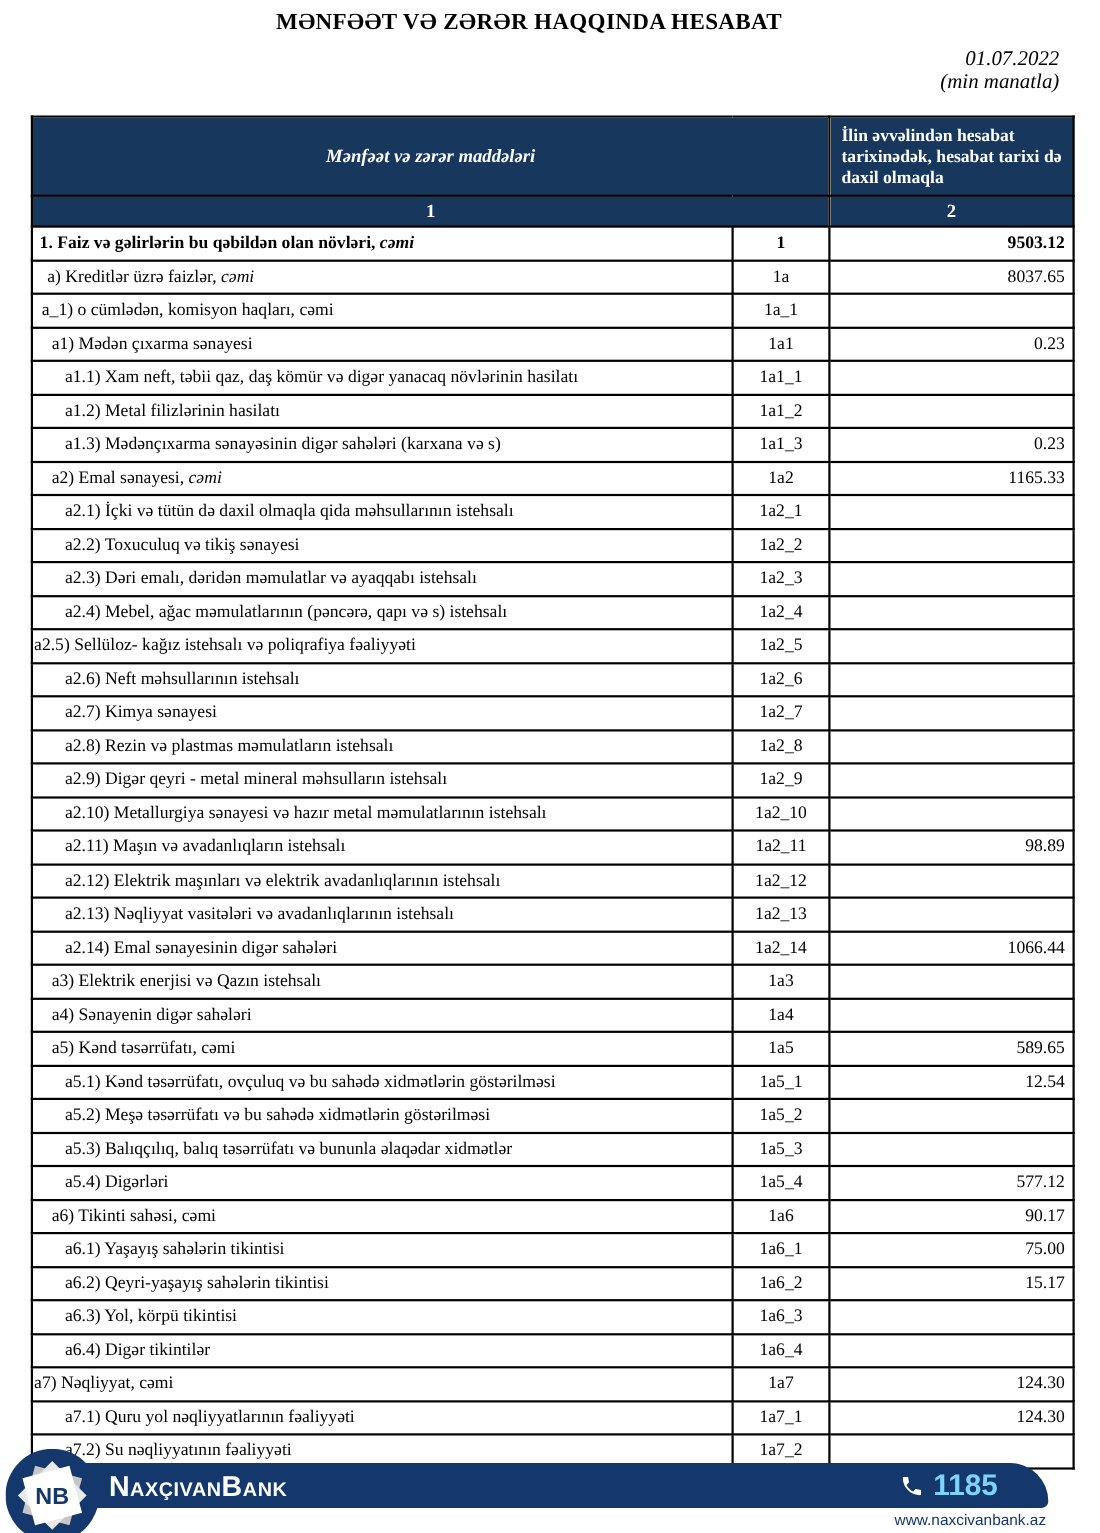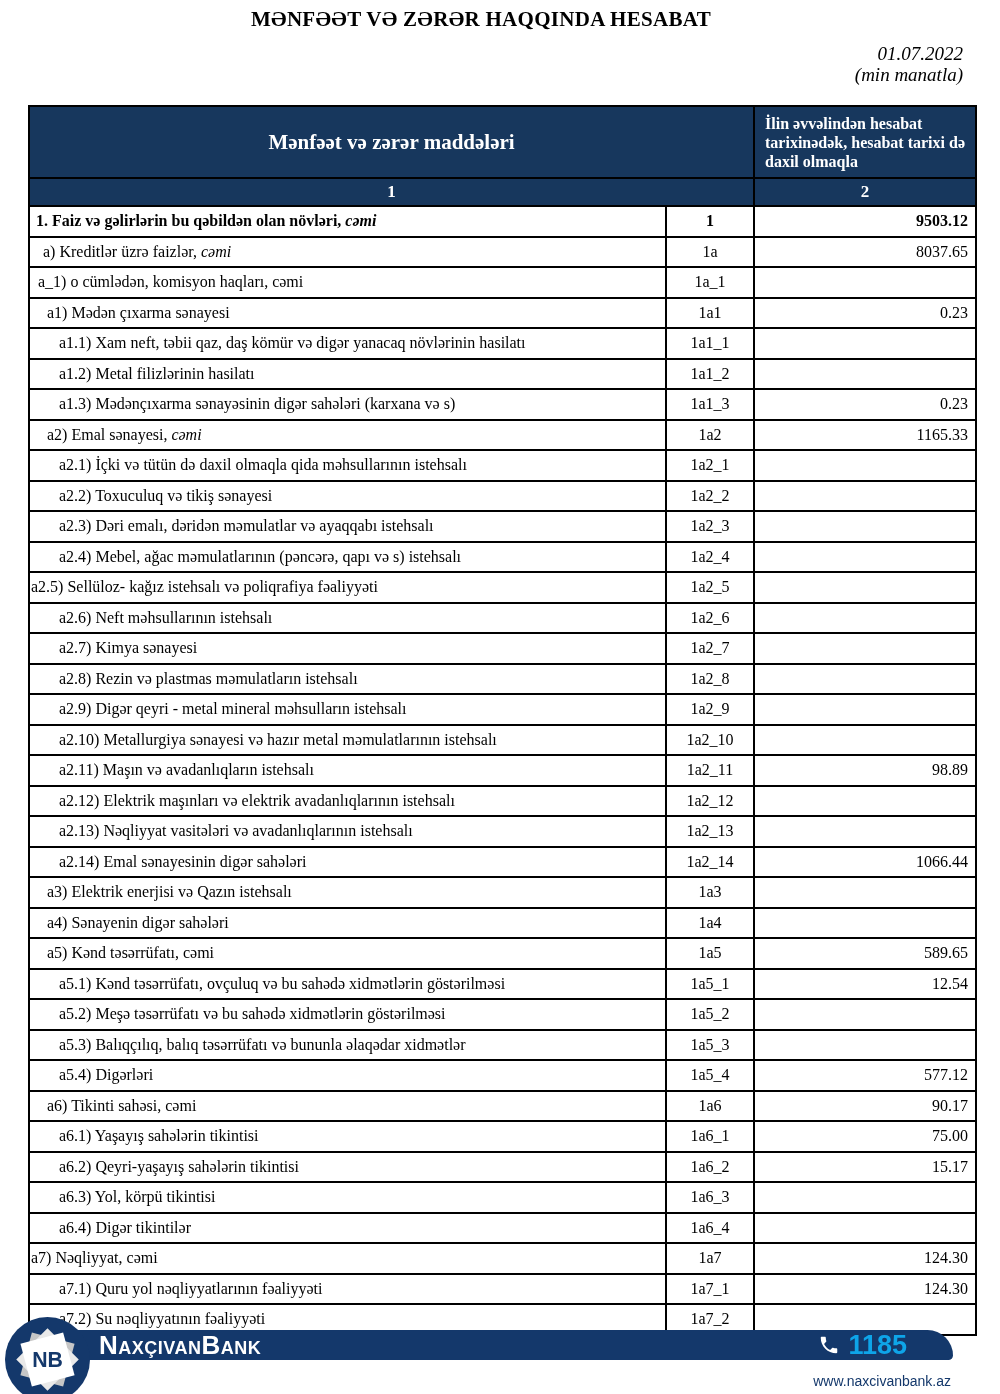--- a/index.html
+++ b/index.html
@@ -27,47 +27,47 @@
     border-collapse: collapse; table-layout: fixed;
   }
   table.report th, table.report td {
     border: 2px solid #000;
     overflow: hidden;
   }
   thead th {
     background: var(--navy, #17375D);
     color: #fff; font-weight: bold;
   }
-  th.main-header { height: 68px; font-size: 21px; text-align: center; }
+  th.main-header { height: 68px; font-size: 17px; text-align: center; font-style: italic; }
   th.value-header { height: 68px; font-size: 16px; line-height: 19px; padding: 0 10px; text-align: left; }
   tr.index-row th { height: 24px; font-size: 17px; text-align: center; }
   tbody td { height: 26.5px; font-size: 16px; vertical-align: middle; }
   tbody td.lbl { text-align: left; white-space: nowrap; }
   tbody td.code { text-align: center; }
   tbody td.val { text-align: right; padding-right: 7px; }
   tbody tr.bold td { font-weight: bold; }
   td.lbl em { font-style: italic; }
 
   .footer-bar {
     position: absolute; left: 47px; top: 1330px;
-    width: 906px; height: 30px;
+    width: 906px; height: 41px;
     background: var(--footer-navy, #14386B);
     border-radius: 0 44px 8px 0;
     display: flex; align-items: center; justify-content: space-between;
     padding: 0 46px 0 52px; box-sizing: border-box;
   }
   .bank-name {
     font-family: "Liberation Sans", sans-serif;
     font-weight: bold; font-variant: small-caps;
     color: #fff; font-size: 26px; letter-spacing: 0.5px;
     line-height: 1;
   }
   .phone-block {
     display: flex; align-items: center; gap: 8px;
-    color: #0ea5e9; font-family: "Liberation Sans", sans-serif;
+    color: #7dd3fc; font-family: "Liberation Sans", sans-serif;
     font-weight: bold; font-size: 27px; line-height: 1;
   }
   .logo-circle {
     position: absolute; left: 5px; top: 1317px;
     width: 85px; height: 85px;
   }
   .website {
     position: absolute; top: 1373px; right: 49px;
     font-family: "Liberation Sans", sans-serif;
     font-size: 14px; color: var(--footer-navy, #14386B);

